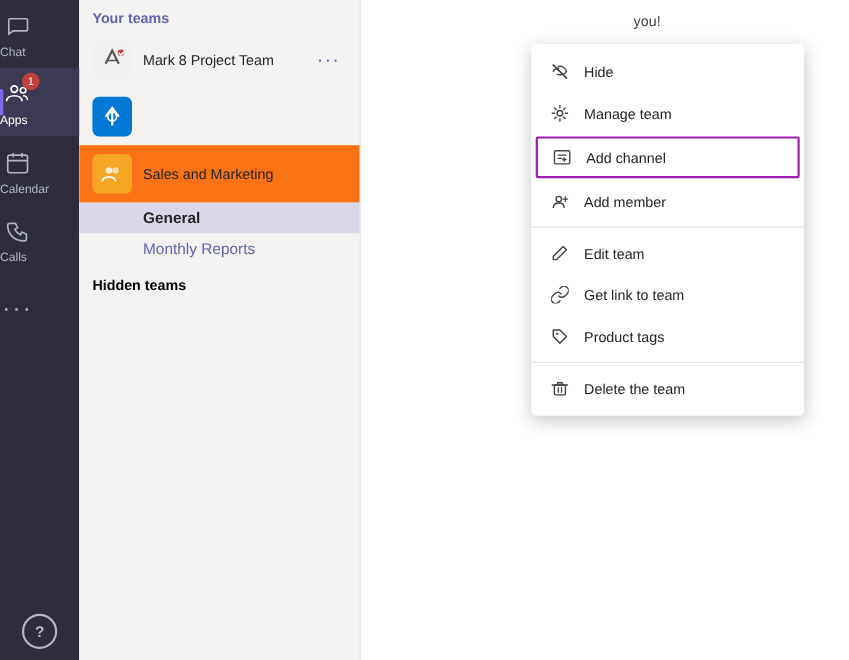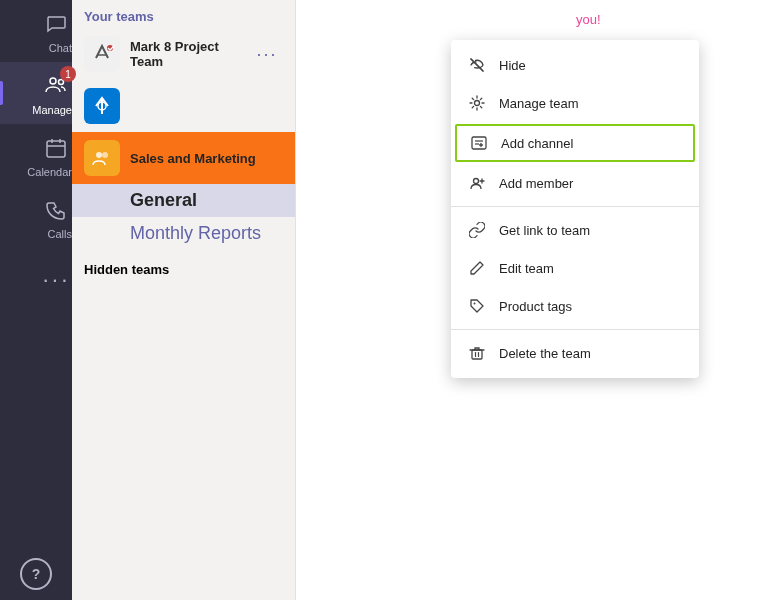--- a/index.html
+++ b/index.html
@@ -14,21 +14,21 @@
       align-items: center;
       padding-top: 0;
       height: 600px;
       flex-shrink: 0;
     }
 
     .sidebar-item {
       width: 100%;
       display: flex;
       flex-direction: column;
-      align-items: flex-end;
+      align-items: flex-start;
       padding: 8px 0;
       cursor: pointer;
       color: #b4b4c8;
       font-size: 11px;
       position: relative;
     }
 
     .sidebar-item.active {
       color: #fff;
       background: #3b3a52;
@@ -71,21 +71,21 @@
       background: #7b68ee;
       border-radius: 0 2px 2px 0;
     }
 
     .sidebar-bottom {
       margin-top: auto;
     }
 
     
     .teams-panel {
-      width: 224px;
+      width: 256px;
       background: #f3f2f1;
       border-right: 1px solid #e1e1e1;
       height: 600px;
       display: flex;
       flex-direction: column;
       overflow: hidden;
       flex-shrink: 0;
     }
 
     .teams-header {
@@ -127,38 +127,38 @@
       background: #0078d4;
     }
 
     .team-avatar.sales {
       background: #f5a623;
     }
 
     .team-name {
       font-size: 13px;
       color: #252424;
-      font-weight: 700;
+      font-weight: 400;
     }
 
     .team-ellipsis {
       margin-left: auto;
       color: #6264a7;
       font-size: 18px;
       letter-spacing: 1px;
       padding: 2px 6px;
     }
 
     .team-item.highlighted {
       background: #f97316;
     }
 
     .channel-item {
       padding: 6px 12px 6px 58px;
-      font-size: 18px;
+      font-size: 14px;
       cursor: pointer;
     }
 
     .channel-item.active {
       background: #d8d8e8;
       font-weight: 700;
       color: #252424;
     }
 
     .channel-item.sub {
@@ -211,21 +211,21 @@
       display: flex;
       align-items: center;
       justify-content: center;
       font-size: 15px;
       flex-shrink: 0;
       color: #444;
     }
 
     .menu-item.highlighted-item {
       background: #fff;
-      border: 2px solid #84cc16;
+      border: 2px solid #a21caf;
       border-radius: 2px;
       margin: 2px 4px;
       padding: 7px 12px;
     }
 
     .menu-divider {
       height: 1px;
       background: #e1e1e1;
       margin: 4px 0;
     }
@@ -267,21 +267,21 @@
   <div class="sidebar-item active">
     <div class="icon-wrap">
       <svg width="24" height="24" viewBox="0 0 24 24" fill="none" xmlns="http://www.w3.org/2000/svg">
         <circle cx="9" cy="7" r="3" stroke="white" stroke-width="1.5"></circle>
         <circle cx="17" cy="8" r="2.5" stroke="white" stroke-width="1.5"></circle>
         <path d="M2 18c0-3 3-5 7-5s7 2 7 5" stroke="white" stroke-width="1.5" fill="none"></path>
         <path d="M17 13c2 0 4 1.5 4 4" stroke="white" stroke-width="1.5" fill="none"></path>
       </svg>
       <span class="badge">1</span>
     </div>
-    <span style="color:#fff;font-size:11px;">Manage</span>
+    <span style="color:#fff;font-size:11px;">Apps</span>
   </div>
 
   <div class="sidebar-item">
     <div class="icon-wrap">
       <svg width="22" height="22" viewBox="0 0 22 22" fill="none">
         <rect x="2" y="4" width="18" height="16" rx="2" stroke="#b4b4c8" stroke-width="1.5"></rect>
         <path d="M7 2v4M15 2v4M2 9h18" stroke="#b4b4c8" stroke-width="1.5"></path>
       </svg>
     </div>
     <span>Calendar</span>
@@ -357,21 +357,21 @@
 
   <div class="hidden-teams-label">
     <span>Hidden teams</span>
   </div>
 </div>
 
 <div class="main-content">
 
   <div class="right-panel-text" style="color:#333;font-size:12px;">
     <div style="padding:10px 6px 4px 6px;">
-      <span style="font-size:13px;color:#ec4899;">you!</span>
+      <span style="font-size:13px;color:#404040;">you!</span>
     </div>
     <div class="reply-btn" style="color:#444;display:flex;align-items:center;gap:4px;padding:2px 6px;">
       <span style="font-size:14px;">↩</span>
       <span>Reply</span>
     </div>
     <div style="padding:6px 6px;font-size:12px;color:#333;">
       <div><span>Gu</span></div>
       <div><span>a T</span></div>
       <div><span>). T</span></div>
       <div><span style="color:#6264a7;">from</span></div>
@@ -432,34 +432,34 @@
       </div>
       <span>Add member</span>
     </div>
 
 
     <div class="menu-divider"></div>
 
     <div class="menu-item">
       <div class="menu-icon">
         <svg width="16" height="16" viewBox="0 0 16 16" fill="none">
+          <path d="M11 2l3 3L5 14H2v-3L11 2z" stroke="#444" stroke-width="1.3" fill="none" stroke-linejoin="round"></path>
+        </svg>
+      </div>
+      <span>Edit team</span>
+    </div>
+
+    <div class="menu-item">
+      <div class="menu-icon">
+        <svg width="16" height="16" viewBox="0 0 16 16" fill="none">
           <path d="M7 9a4 4 0 005.66 0l2-2a4 4 0 00-5.66-5.66l-1 1" stroke="#444" stroke-width="1.3" stroke-linecap="round"></path>
           <path d="M9 7a4 4 0 00-5.66 0l-2 2a4 4 0 005.66 5.66l1-1" stroke="#444" stroke-width="1.3" stroke-linecap="round"></path>
         </svg>
       </div>
       <span>Get link to team</span>
-    </div>
-
-    <div class="menu-item">
-      <div class="menu-icon">
-        <svg width="16" height="16" viewBox="0 0 16 16" fill="none">
-          <path d="M11 2l3 3L5 14H2v-3L11 2z" stroke="#444" stroke-width="1.3" fill="none" stroke-linejoin="round"></path>
-        </svg>
-      </div>
-      <span>Edit team</span>
     </div>
 
     <div class="menu-item">
       <div class="menu-icon">
         <svg width="16" height="16" viewBox="0 0 16 16" fill="none">
           <path d="M2 2h6l6 6-6 6-6-6V2z" stroke="#444" stroke-width="1.3" fill="none" stroke-linejoin="round"></path>
           <circle cx="5.5" cy="5.5" r="1" fill="#444"></circle>
         </svg>
       </div>
       <span>Product tags</span>

